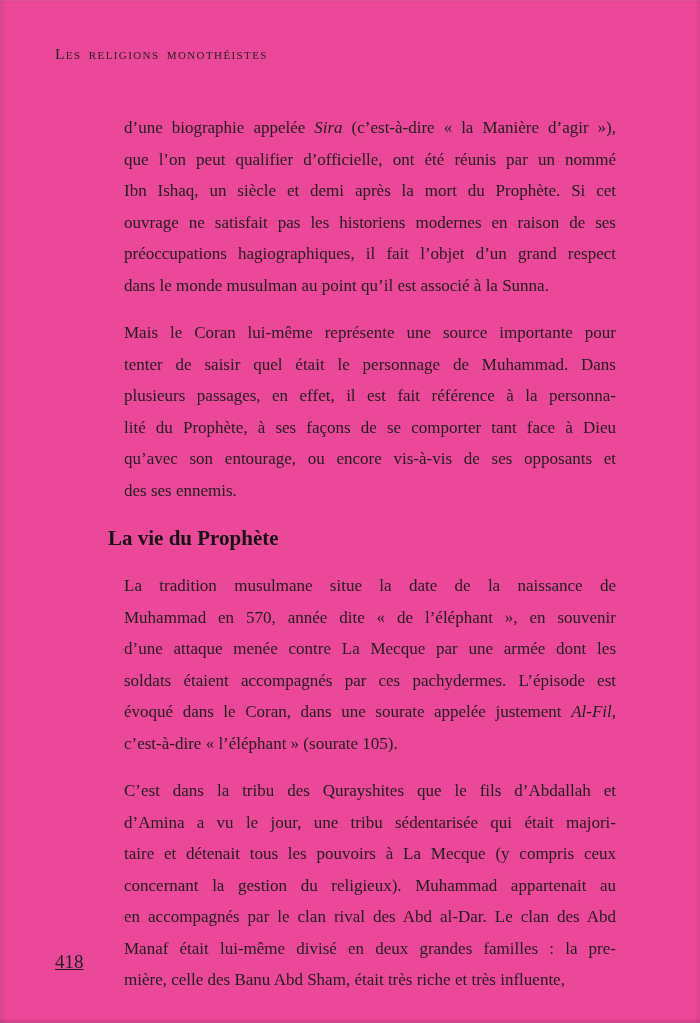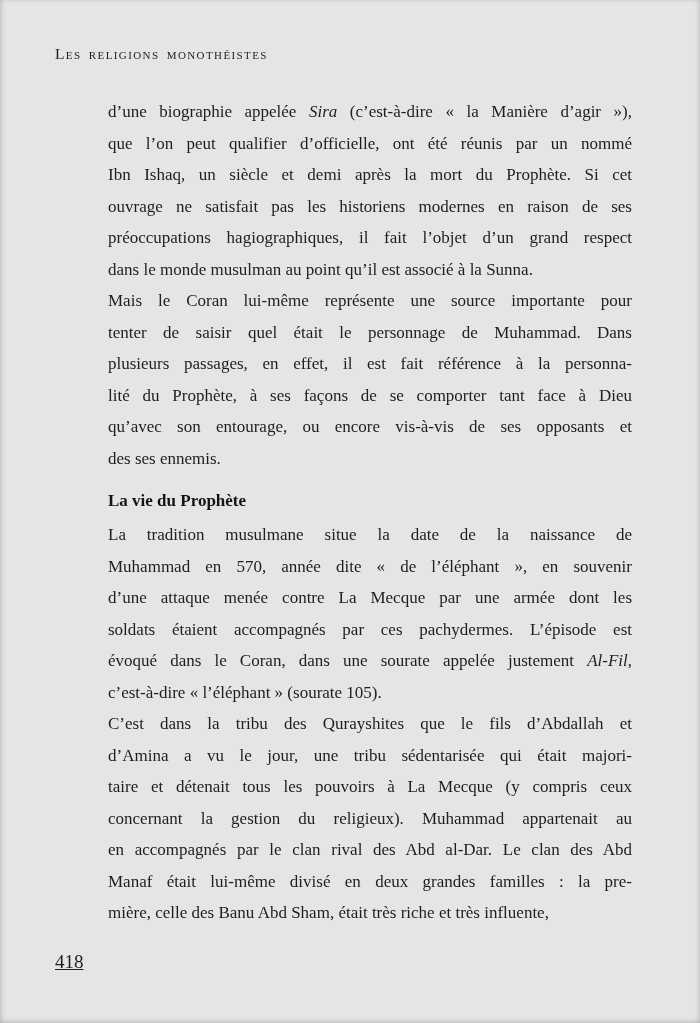--- a/index.html
+++ b/index.html
@@ -5,21 +5,21 @@
 <style>
   html, body {
     margin: 0;
     padding: 0;
     background: #ffffff;
   }
   .page {
     position: relative;
     width: 700px;
     height: 1023px;
-    background: #e5e5e5;
+    background: #ec4899;
     color: #1e1e1e;
     font-family: "Liberation Serif", "DejaVu Serif", serif;
     overflow: hidden;
     box-shadow:
       inset 0 0 1px #d6d6d6,
       inset 3px 0 6px -3px rgba(0,0,0,0.22),
       inset -3px 0 6px -3px rgba(0,0,0,0.18),
       inset 0 -4px 7px -4px rgba(0,0,0,0.18);
   }
   .running-header {
@@ -32,41 +32,41 @@
     word-spacing: 2px;
     color: #1e1e1e;
   }
   .content {
     position: absolute;
     left: 108px;
     top: 96px;
     width: 524px;
     font-size: 17px;
   }
-  .para { margin: 0; }
+  .para { margin: 16px; }
   .line {
     height: 31.5px;
     line-height: 31.5px;
     overflow: hidden;
     text-align: justify;
     text-align-last: justify;
   }
   .line:not(.last)::after {
     content: "";
     display: inline-block;
     width: 100%;
     height: 0;
   }
   .line.last {
     text-align-last: left;
     white-space: nowrap;
   }
   .it { font-style: italic; }
   .heading {
-    font-size: 17px;
+    font-size: 21px;
     font-weight: bold;
     line-height: 32px;
     margin: 11px 0 2px 0;
     color: #141414;
   }
   .page-number {
     position: absolute;
     left: 55px;
     top: 951px;
     font-size: 19px;

